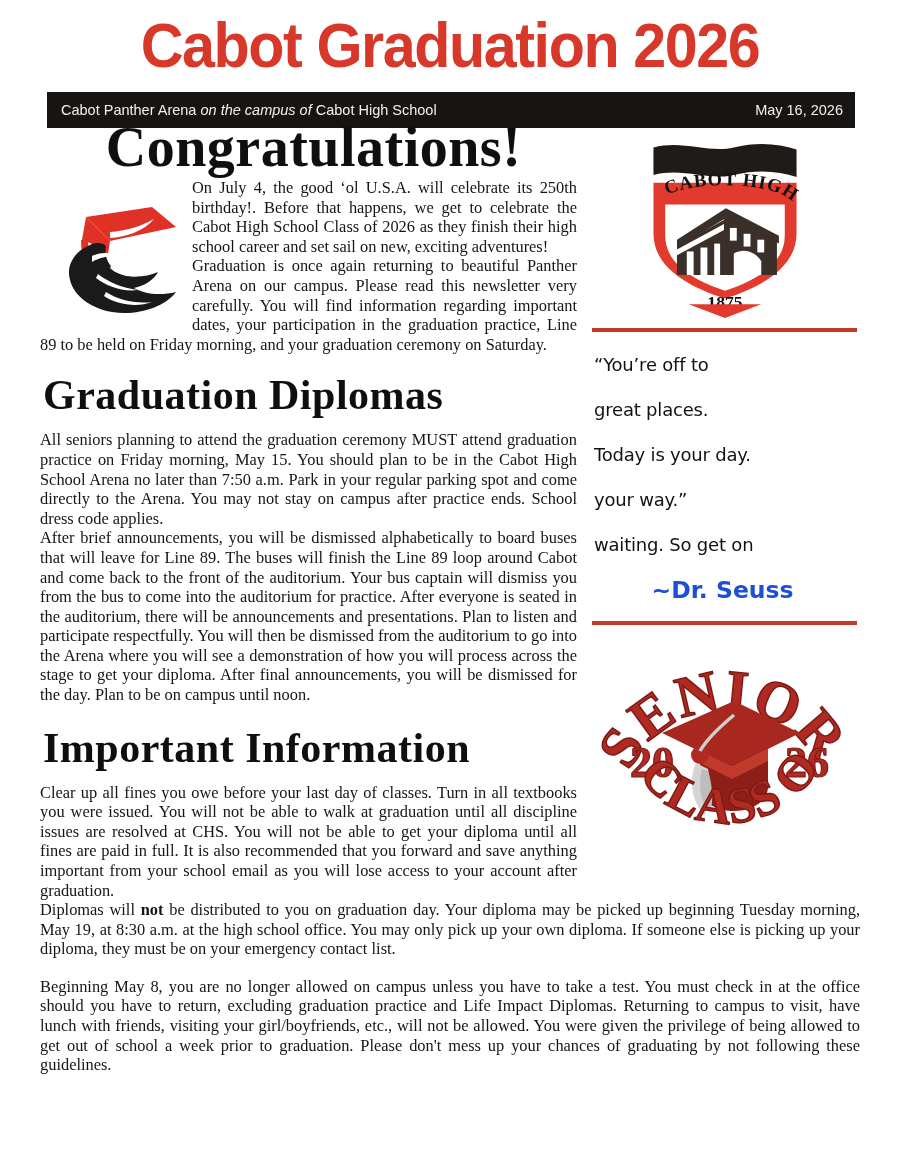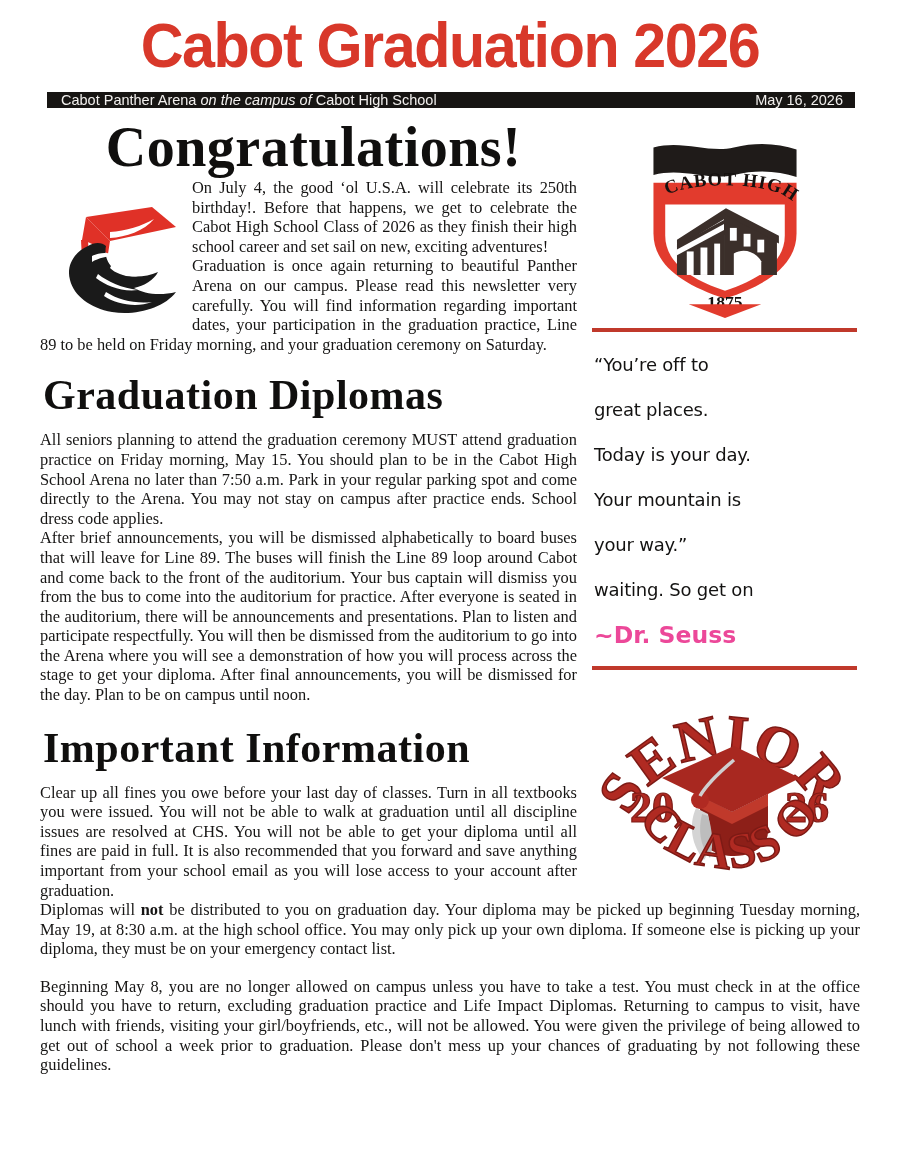--- a/index.html
+++ b/index.html
@@ -30,21 +30,21 @@
     letter-spacing: -1.5px;
     color: #d8382a;
     transform: scaleX(0.94);
   }
 
   #banner-bar {
     position: absolute;
     left: 47px;
     top: 92px;
     width: 808px;
-    height: 16px;
+    height: 36px;
     background: #171513;
     display: flex;
     align-items: center;
     justify-content: space-between;
     box-sizing: border-box;
     padding: 0 12px 0 14px;
   }
   #banner-bar .venue,
   #banner-bar .date {
     font-family: "Liberation Sans", "DejaVu Sans", sans-serif;
@@ -141,22 +141,22 @@
     font-weight: normal;
     color: #131211;
     letter-spacing: -0.2px;
     margin: 0;
   }
   .quote-attrib {
     font-family: "DejaVu Sans", "Liberation Sans", sans-serif;
     font-size: 23.5px;
     line-height: 42px;
     font-weight: bold;
-    color: #ec4899;
-    text-align: left;
+    color: #1d4ed8;
+    text-align: center;
     margin: 2px 4px 6px 0;
   }
 
   #senior-emblem {
     display: block;
     width: 250px;
     height: 238px;
     margin: 4px auto 0 auto;
   }
 
@@ -257,21 +257,20 @@
 
     <path fill="#e23b2d" d="M58 186 L132 186 L95 200 Z" transform="translate(0,-4)"></path>
   </svg>
 
   <div class="rule-red" id="rule-top"></div>
 
   <div id="quote-block">
     <p class="quote-text">“You’re off to</p>
     <p class="quote-text">great places.</p>
     <p class="quote-text">Today is your day.</p>
-    <p class="quote-text">Your mountain is</p>
     <p class="quote-text">your way.”</p>
     <p class="quote-text">waiting. So get on</p>
     <p class="quote-attrib">~Dr. Seuss</p>
   </div>
 
   <div class="rule-red" id="rule-bottom"></div>
 
   <svg id="senior-emblem" viewBox="0 0 250 238">
     <defs>
       <path id="arcTop" d="M24 158 A106 106 0 0 1 226 152" fill="none"></path>

